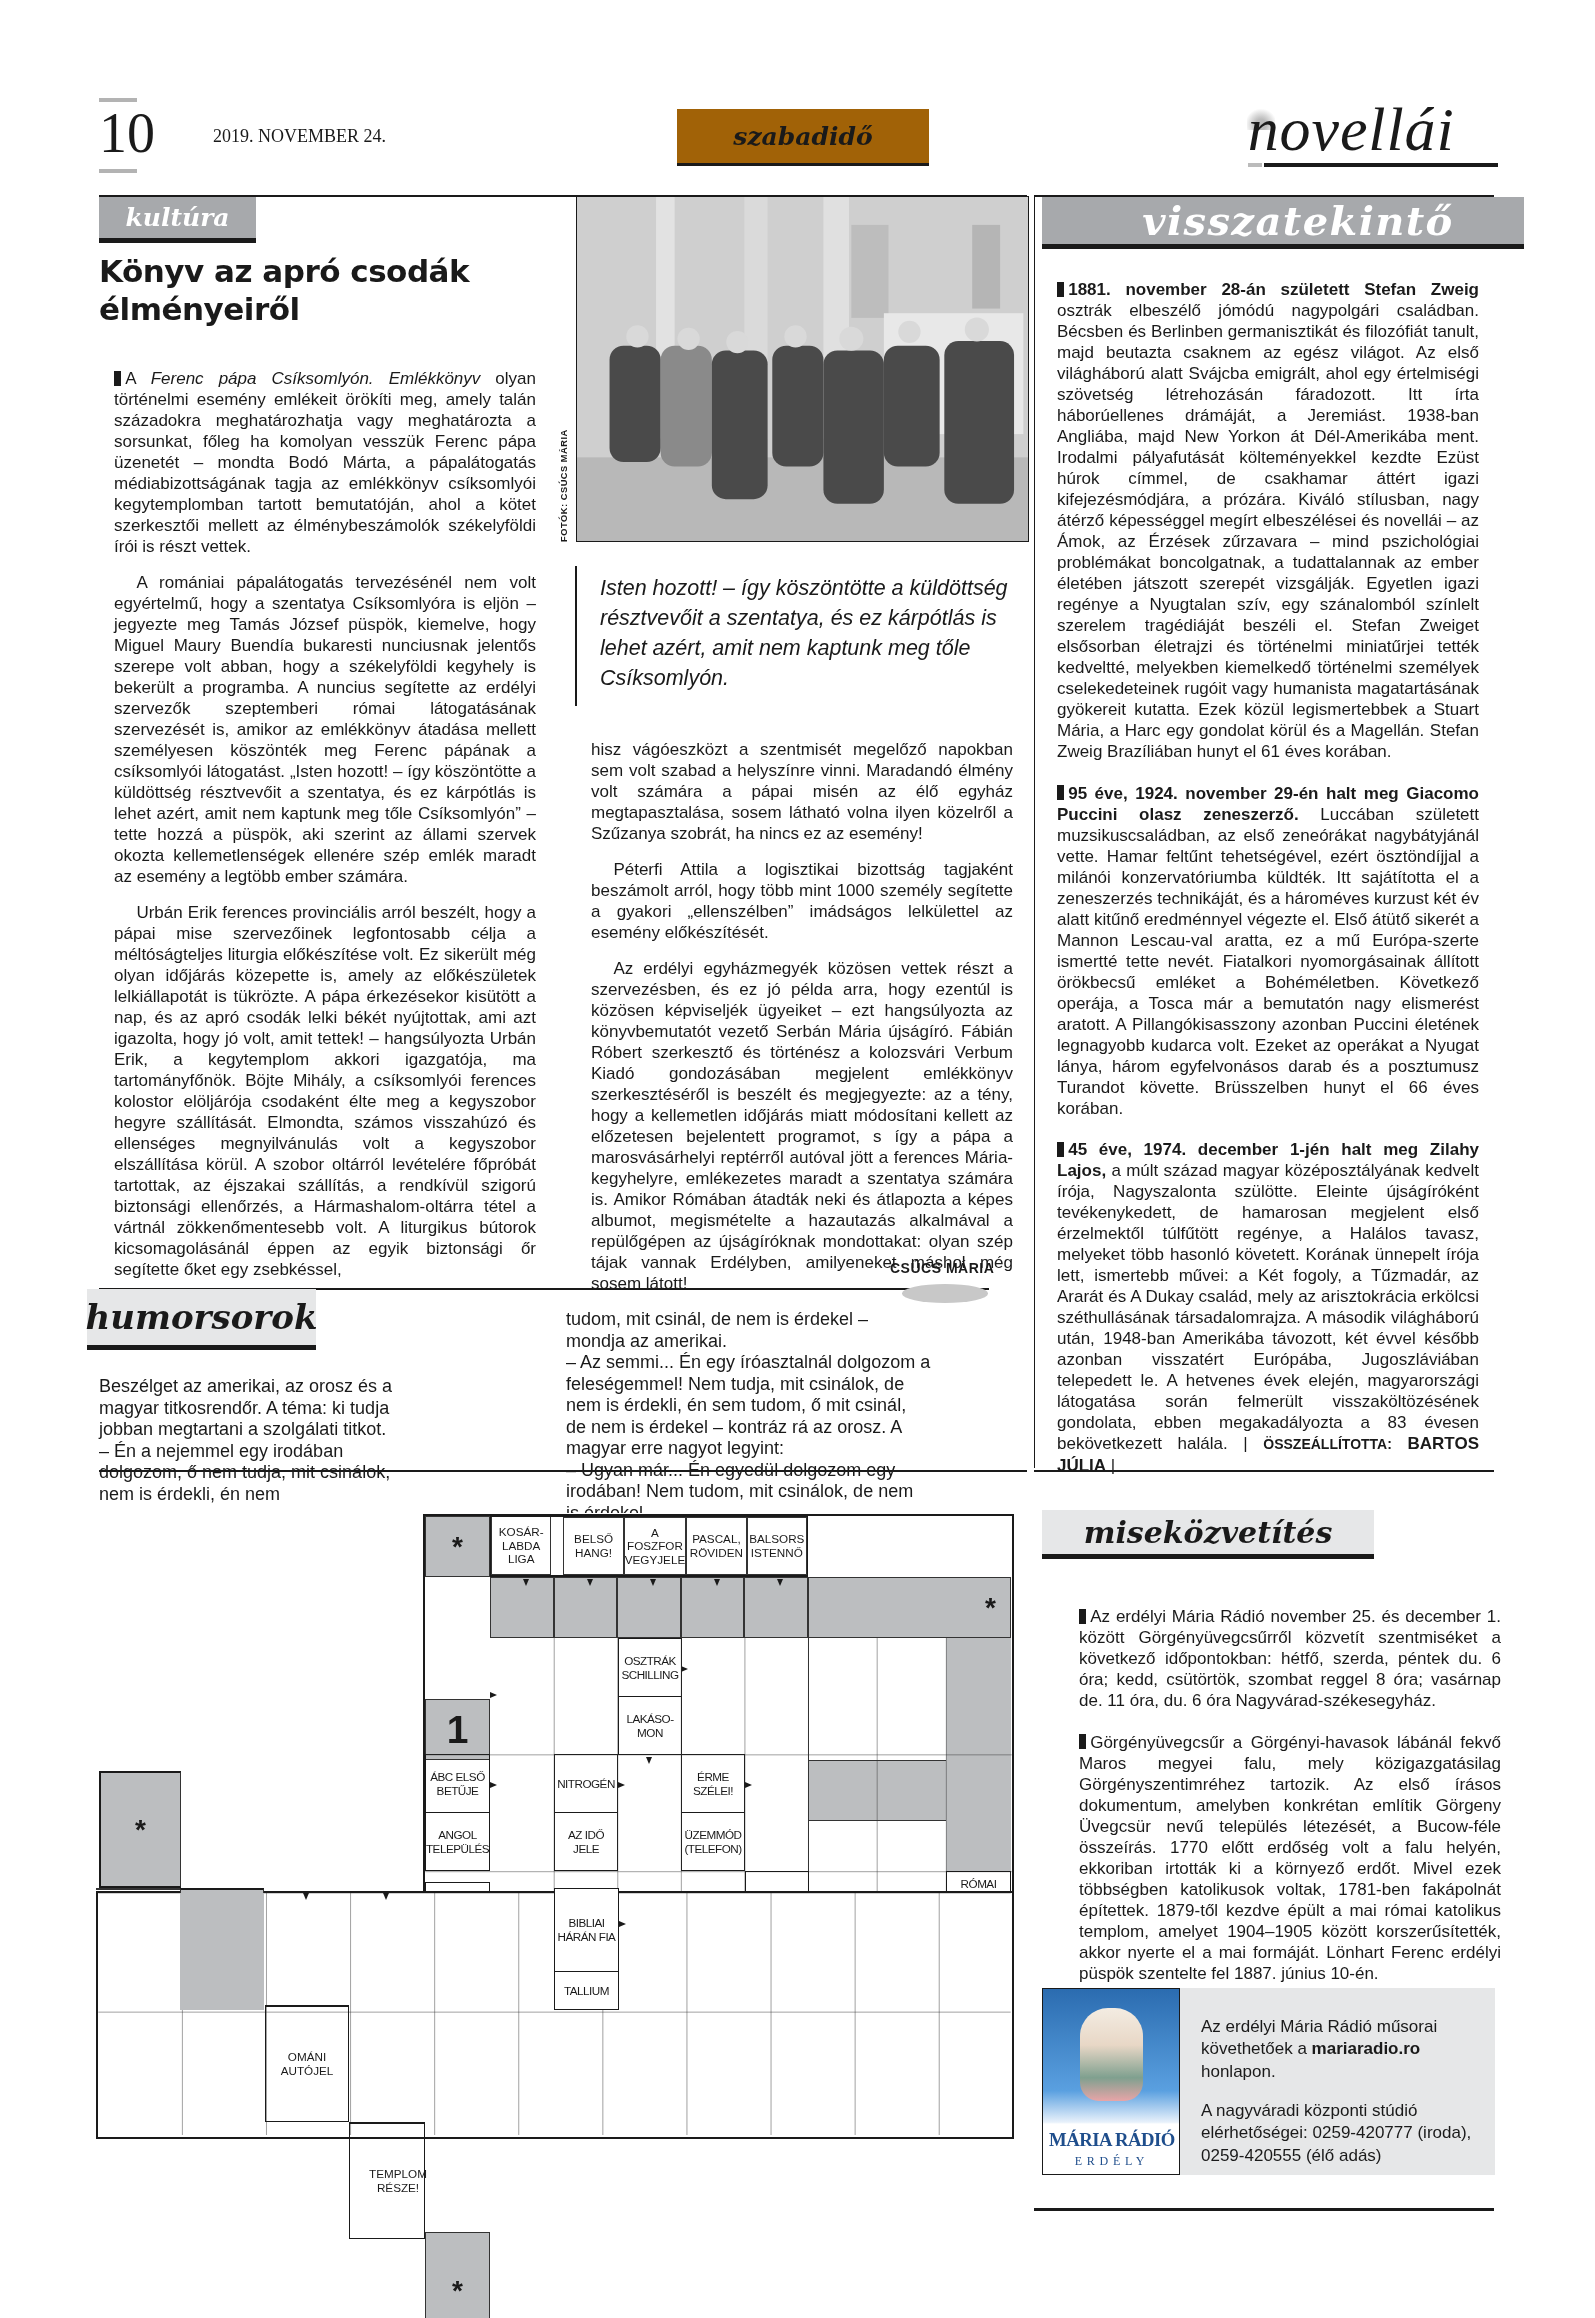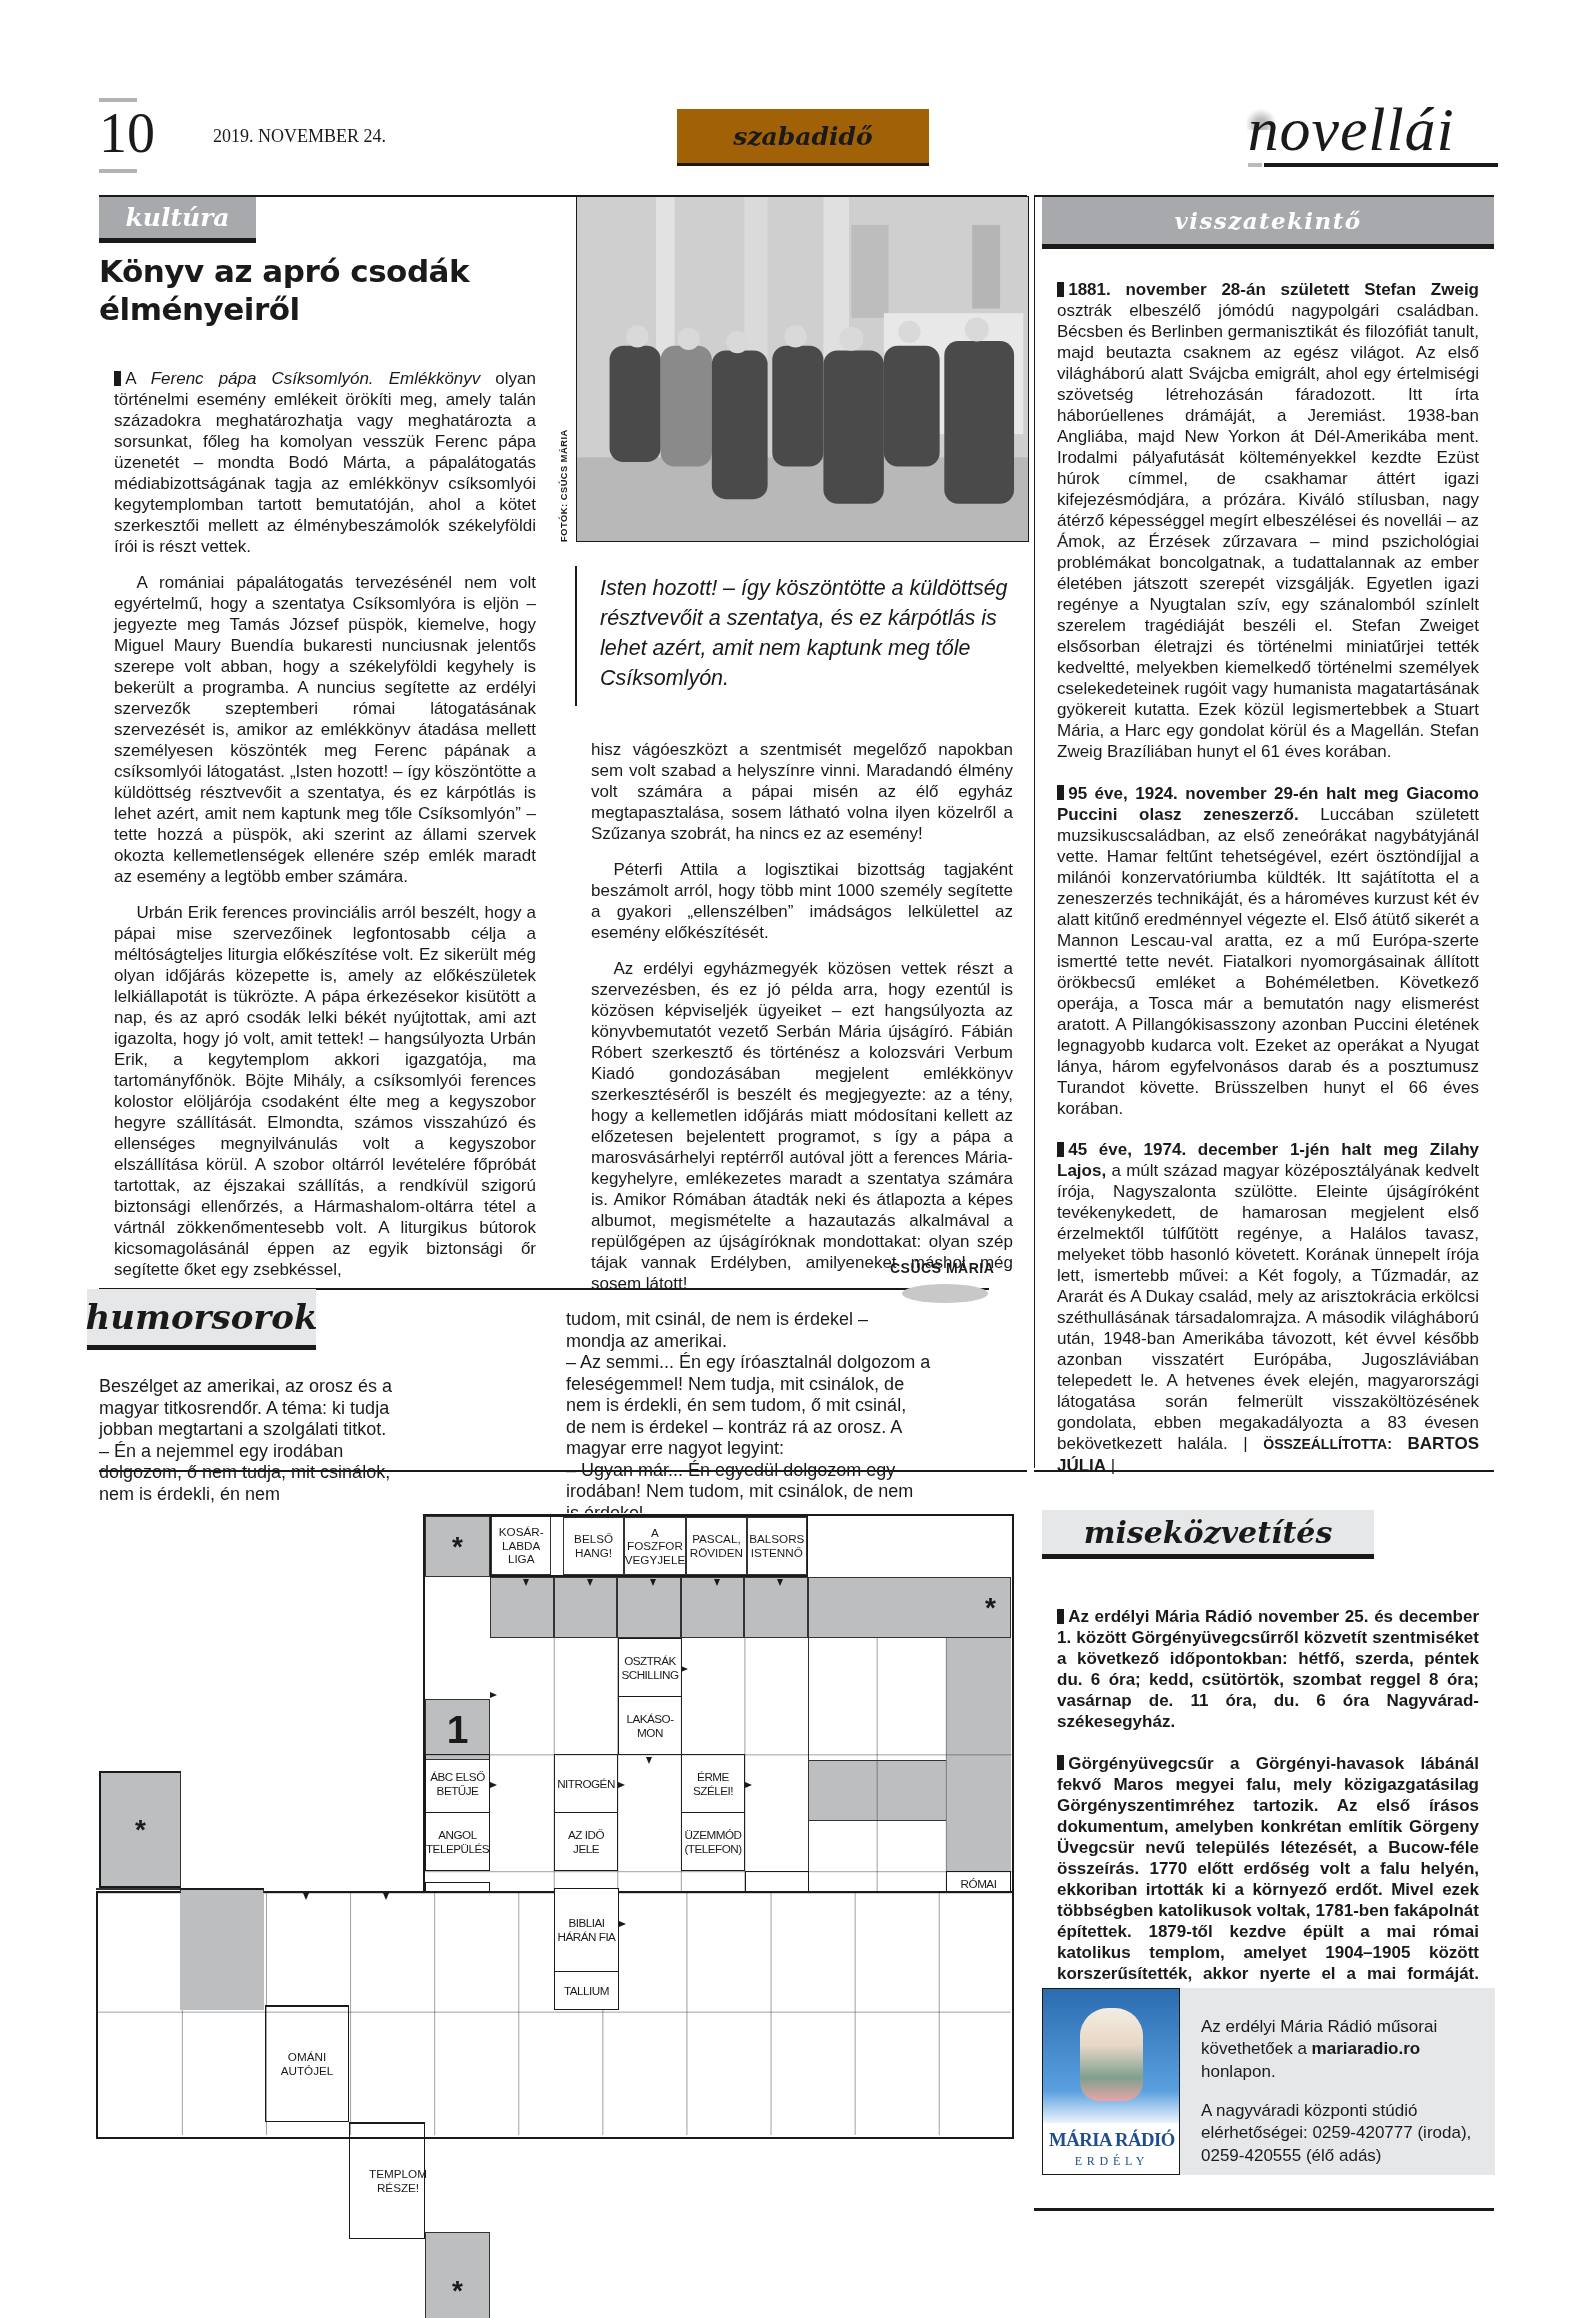--- a/index.html
+++ b/index.html
@@ -94,21 +94,21 @@
 
 <div class="abs body-text cond" style="left:576px;top:724px;width:452px;">
   <p>hisz vágóeszközt a szentmisét megelőző napokban sem volt szabad a helyszínre vinni. Maradandó élmény volt számára a pápai misén az élő egyház megtapasztalása, sosem látható volna ilyen közelről a Szűzanya szobrát, ha nincs ez az esemény!</p>
   <p class="indent">Péterfi Attila a logisztikai bizottság tagjaként beszámolt arról, hogy több mint 1000 személy segítette a gyakori „ellenszélben” imádságos lelkülettel az esemény előkészítését.</p>
   <p class="indent">Az erdélyi egyházmegyék közösen vettek részt a szervezésben, és ez jó példa arra, hogy ezentúl is közösen képviseljék ügyeiket – ezt hangsúlyozta az könyvbemutatót vezető Serbán Mária újságíró. Fábián Róbert szerkesztő és történész a kolozsvári Verbum Kiadó gondozásában megjelent emlékkönyv szerkesztéséről is beszélt és megjegyezte: az a tény, hogy a kellemetlen időjárás miatt módosítani kellett az előzetesen bejelentett programot, s így a pápa a marosvásárhelyi reptérről autóval jött a ferences Mária-kegyhelyre, emlékezetes maradt a szentatya számára is. Amikor Rómában átadták neki és átlapozta a képes albumot, megismételte a hazautazás alkalmával a repülőgépen az újságíróknak mondottakat: olyan szép tájak vannak Erdélyben, amilyeneket máshol még sosem látott!</p>
 </div>
 <div class="abs" style="left:890px;top:1260px;font-size:14px;font-weight:bold;letter-spacing:0.5px;">CSÚCS MÁRIA</div>
 
 <div class="vrule" style="left:1034px;top:197px;height:1271px;"></div>
 
-<div class="sec-head" style="left:1042px;top:197px;width:452px;height:47px;font-size:23px;letter-spacing:1.4px;">visszatekintő</div>
+<div class="sec-head" style="left:1042px;top:197px;width:452px;height:47px;font-size:40px;letter-spacing:1.4px;padding-left:30px;">visszatekintő</div>
 <div class="abs body-text cond" style="left:1042px;top:264px;width:452px;">
   <p style="margin-bottom:20.6px;"><span class="marker"></span><b>1881. november 28-án született Stefan Zweig</b><span> osztrák elbeszélő jómódú nagypolgári családban. Bécsben és Berlinben germanisztikát és filozófiát tanult, majd beutazta csaknem az egész világot. Az első világháború alatt Svájcba emigrált, ahol egy értelmiségi szövetség létrehozásán fáradozott. Itt írta háborúellenes drámáját, a Jeremiást. 1938-ban Angliába, majd New Yorkon át Dél-Amerikába ment. Irodalmi pályafutását költeményekkel kezdte Ezüst húrok címmel, de csakhamar áttért igazi kifejezésmódjára, a prózára. Kiváló stílusban, nagy átérző képességgel megírt elbeszélései és novellái – az Ámok, az Érzések zűrzavara – mind pszichológiai problémákat boncolgatnak, a tudattalannak az ember életében játszott szerepét vizsgálják. Egyetlen igazi regénye a Nyugtalan szív, egy szánalomból színlelt szerelem tragédiáját beszéli el. Stefan Zweiget elsősorban életrajzi és történelmi miniatűrjei tették kedveltté, melyekben kiemelkedő történelmi személyek cselekedeteinek rugóit vagy humanista magatartásának gyökereit kutatta. Ezek közül legismertebbek a Stuart Mária, a Harc egy gondolat körül és a Magellán. Stefan Zweig Brazíliában hunyt el 61 éves korában.</span></p>
   <p style="margin-bottom:20.6px;"><span class="marker"></span><b>95 éve, 1924. november 29-én halt meg Giacomo Puccini olasz zeneszerző.</b><span> Luccában született muzsikuscsaládban, az első zeneórákat nagybátyjánál vette. Hamar feltűnt tehetségével, ezért ösztöndíjjal a milánói konzervatóriumba küldték. Itt sajátította el a zeneszerzés technikáját, és a hároméves kurzust két év alatt kitűnő eredménnyel végezte el. Első átütő sikerét a Mannon Lescau-val aratta, ez a mű Európa-szerte ismertté tette nevét. Fiatalkori nyomorgásainak állított örökbecsű emléket a Bohéméletben. Következő operája, a Tosca már a bemutatón nagy elismerést aratott. A Pillangókisasszony azonban Puccini életének legnagyobb kudarca volt. Ezeket az operákat a Nyugat lánya, három egyfelvonásos darab és a posztumusz Turandot követte. Brüsszelben hunyt el 66 éves korában.</span></p>
   <p><span class="marker"></span><b>45 éve, 1974. december 1-jén halt meg Zilahy Lajos,</b><span> a múlt század magyar középosztályának kedvelt írója, Nagyszalonta szülötte. Eleinte újságíróként tevékenykedett, de hamarosan megjelent első érzelmektől túlfűtött regénye, a Halálos tavasz, melyeket több hasonló követett. Korának ünnepelt írója lett, ismertebb művei: a Két fogoly, a Tűzmadár, az Ararát és A Dukay család, mely az arisztokrácia erkölcsi széthullásának társadalomrajza. A második világháború után, 1948-ban Amerikába távozott, két évvel később azonban visszatért Európába, Jugoszláviában telepedett le. A hetvenes évek elején, magyarországi látogatása során felmerült visszaköltözésének gondolata, ebben megakadályozta a 83 évesen bekövetkezett halála.</span> | <b style="font-size:14px;">ÖSSZEÁLLÍTOTTA:</b> <b>BARTOS JÚLIA</b> |</p>
 </div>
 
 <div class="rule" style="left:99px;top:1288px;width:890px;height:1.9px;"></div>
 <div class="abs" style="left:902px;top:1284px;width:86px;height:18.7px;border-radius:50%;background:#c8c8c8;"></div>
 <div class="sec-head light" style="left:87px;top:1289px;width:229px;height:56px;font-size:34px;">humorsorok</div>
 <div class="abs cond" style="left:99px;top:1376px;width:327px;font-size:18px;line-height:21.5px;white-space:pre-line;">Beszélget az amerikai, az orosz és a magyar titkosrendőr. A téma: ki tudja jobban megtartani a szolgálati titkot.
@@ -252,21 +252,21 @@
 
 <div class="abs clue-box" style="left:554px;top:1888px;width:65px;height:122px;display:flex;flex-direction:column;box-sizing:border-box;background:#fff;">
   <div class="clue cell" style="border:none;border-bottom:0.9px solid #1a1a1a;flex:2.2;">BIBLIAI HÁRÁN FIA</div>
   <div class="clue cell" style="border:none;">TALLIUM</div>
 </div>
 <div class="arrow-r" style="left:619px;top:1921px;"></div>
 
 <div class="abs cell clue-box" style="left:99px;top:2010px;width:82px;height:0;border:none;"></div>
 
 <div class="sec-head light" style="left:1042px;top:1510px;width:332px;height:44px;font-size:30px;">miseközvetítés</div>
-<div class="abs body-text cond" style="left:1042px;top:1591px;width:452px;font-weight:bold;">
+<div class="abs body-text cond" style="left:1064px;top:1591px;width:452px;">
   <p style="margin-bottom:20.6px;"><span class="marker"></span><span>Az erdélyi Mária Rádió november 25. és december 1. között Görgényüvegcsűrről közvetít szentmiséket a következő időpontokban: hétfő, szerda, péntek du. 6 óra; kedd, csütörtök, szombat reggel 8 óra; vasárnap de. 11 óra, du. 6 óra Nagyvárad-székesegyház.</span></p>
   <p><span class="marker"></span><span>Görgényüvegcsűr a Görgényi-havasok lábánál fekvő Maros megyei falu, mely közigazgatásilag Görgényszentimréhez tartozik. Az első írásos dokumentum, amelyben konkrétan említik Görgeny Üvegcsür nevű település létezését, a Bucow-féle összeírás. 1770 előtt erdőség volt a falu helyén, ekkoriban irtották ki a környező erdőt. Mivel ezek többségben katolikusok voltak, 1781-ben fakápolnát építettek. 1879-től kezdve épült a mai római katolikus templom, amelyet 1904–1905 között korszerűsítették, akkor nyerte el a mai formáját. Lönhart Ferenc erdélyi püspök szentelte fel 1887. június 10-én.</span></p>
 </div>
 
 <div class="abs" style="left:1042px;top:1988px;width:453px;height:187px;background:#e6e7e8;">
   <div class="abs" style="left:0;top:0;width:138px;height:187px;border:0.9px solid #1a1a1a;box-sizing:border-box;background:linear-gradient(180deg,#2b6cb0 0%,#5aa0e0 55%,#e8f1fb 72%,#fff 73%);overflow:hidden;">
     <div class="abs" style="left:37px;top:18.7px;width:63px;height:93px;border-radius:28px 28px 18.7px 18.7px;background:linear-gradient(180deg,#f3ece2 0%,#e8d7c6 40%,#7fa08f 75%,#e8a5a8 100%);"></div>
     <div class="abs serif" style="left:0;top:140px;width:138px;text-align:center;font-size:18.7px;font-weight:bold;color:#1f4e8c;letter-spacing:-0.5px;">MÁRIA RÁDIÓ</div>
     <div class="abs serif" style="left:0;top:165px;width:138px;text-align:center;font-size:12px;color:#1f4e8c;letter-spacing:4.7px;">ERDÉLY</div>
   </div>

